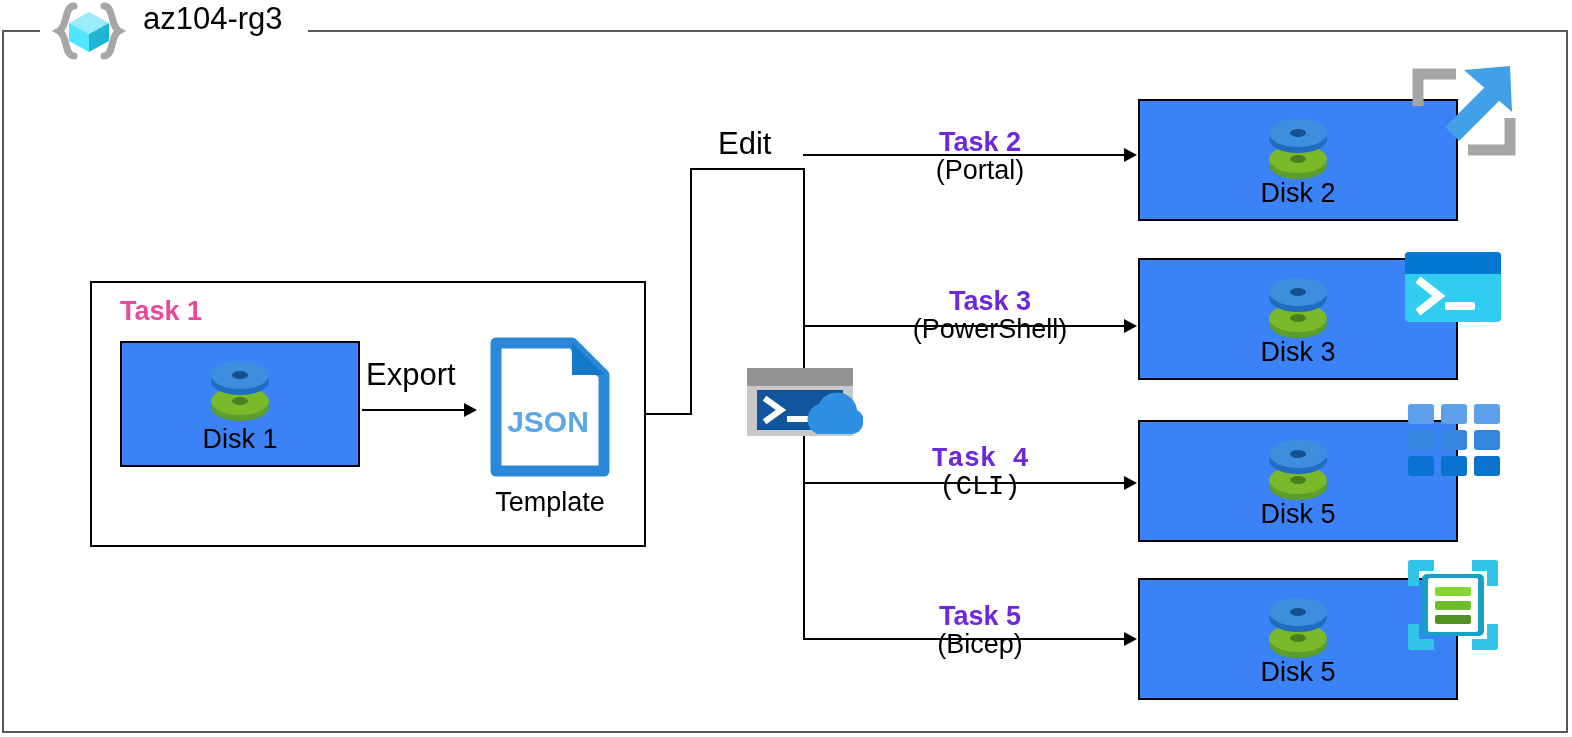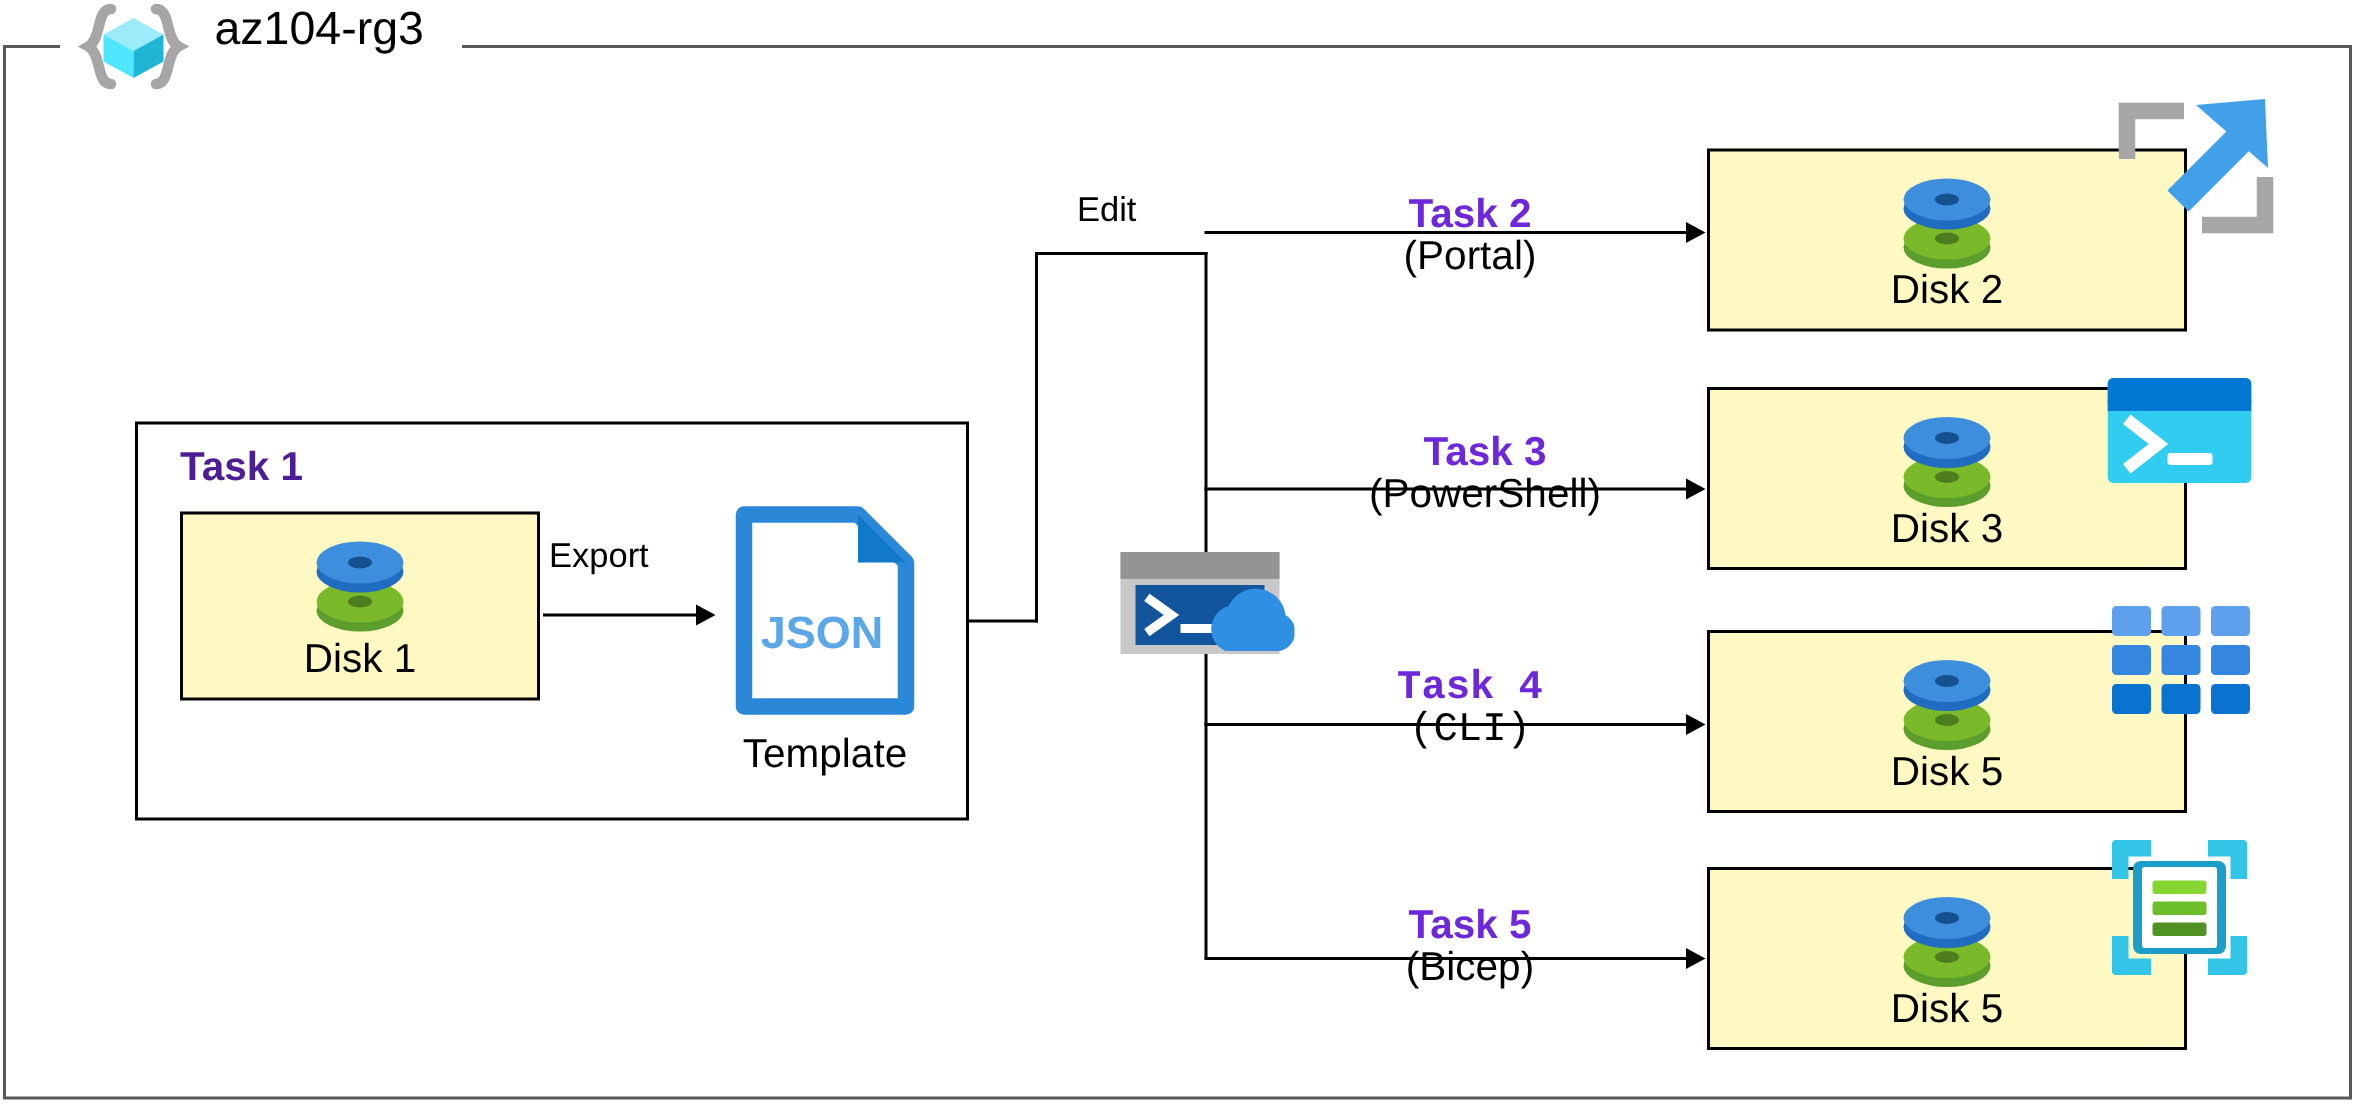--- a/index.html
+++ b/index.html
@@ -50,28 +50,28 @@
     width:556px; height:266px;
     border:2px solid #000000;
     background:#ffffff;
     box-sizing:border-box;
   }
   .task1-label{
     position:absolute;
     left:120px; top:296px;
     font-size:27px;
     font-weight:bold;
-    color:#4c1d95;
+    color:#ec4899;
     white-space:nowrap;
   }
 
   .disk-box{
     position:absolute;
     border:2px solid #000000;
-    background:#fef9c3;
+    background:#3b82f6;
     box-sizing:border-box;
   }
   .disk-box .disk-icon{
     position:absolute;
     left:50%;
     transform:translateX(-50%);
     top:12px;
   }
   .disk-box .disk-label{
     position:absolute;
@@ -112,21 +112,21 @@
     font-weight:bold;
     color:#6d28d9;
   }
   .cap .s{
     display:block;
     font-size:27px;
     color:#000000;
   }
   .plain-label{
     position:absolute;
-    font-size:23px;
+    font-size:31px;
     color:#000000;
     white-space:nowrap;
   }
 
   
   .json-icon{position:absolute;left:490px;top:337px;width:120px;height:140px;}
   .template-label{
     position:absolute;
     left:470px; top:487px;
     width:160px;

